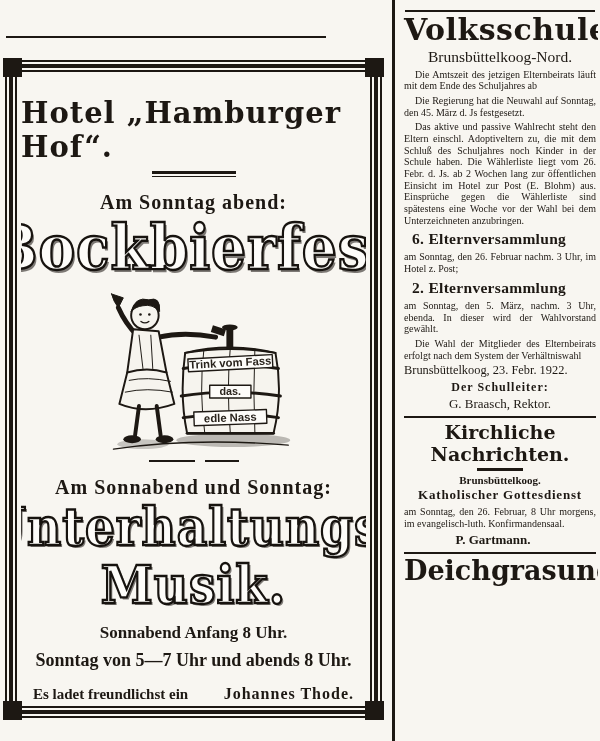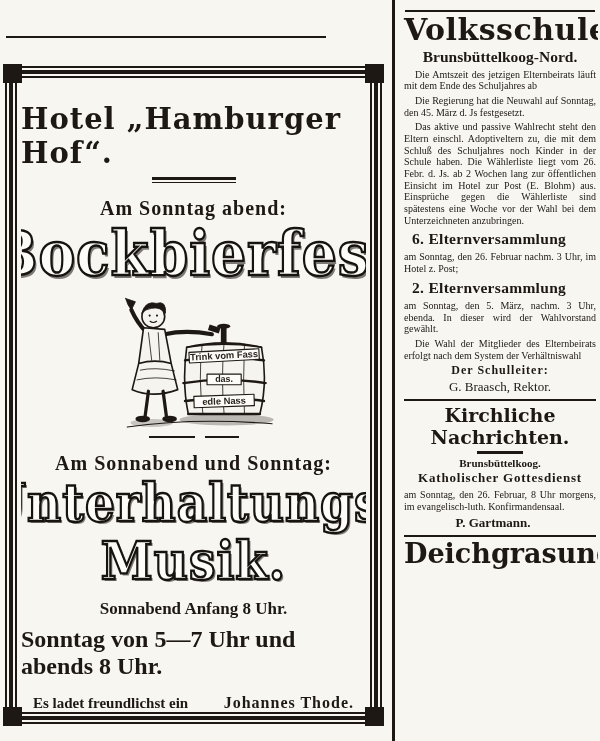--- a/index.html
+++ b/index.html
@@ -11,21 +11,21 @@
     font-family:"Liberation Serif","DejaVu Serif",serif;
     overflow:hidden;
   }
 
   
   .top-rule-left { position:absolute; left:6px; top:36px; width:320px; height:2px; background:#1d1813; }
   .col-divider   { position:absolute; left:392px; top:0; width:3px; height:741px; background:#1d1813; }
 
   
   .ad {
-    position:absolute; left:5px; top:66px; width:377px; height:658px;
+    position:absolute; left:5px; top:60px; width:377px; height:658px;
     border:2px solid #1d1813;
     box-shadow: inset 0 0 0 2px #f8f6f1, inset 0 0 0 6px #1d1813,
                 inset 0 0 0 8px #f8f6f1, inset 0 0 0 10px #1d1813;
     padding:16px 14px 10px;
   }
   .corner { position:absolute; width:19px; height:19px; background:#1d1813; }
   .corner.tl { left:-4px;  top:-4px; }
   .corner.tr { right:-4px; top:-4px; }
   .corner.bl { left:-4px;  bottom:-4px; }
   .corner.br { right:-4px; bottom:-4px; }
@@ -49,34 +49,34 @@
   .h-bock  { margin-top:6px;  font-size:55px; transform:scaleY(1.12); }
   .h-unter { margin-top:4px;  font-size:47px; transform:scaleY(1.1); }
   .h-musik { margin-top:10px; font-size:47px; transform:scaleY(1.1); }
 
   .illu { margin-top:10px; }
   .short-rule { display:flex; gap:10px; margin-top:2px; }
   .short-rule span { display:block; height:2px; background:#1d1813; }
   .short-rule .a { width:46px; } .short-rule .b { width:34px; }
 
   .ad-info1 { margin-top:14px; font-size:17px; font-weight:bold; }
-  .ad-info2 { margin-top:7px;  font-size:24px; font-weight:bold; }
+  .ad-info2 { margin-top:7px;  font-size:18px; font-weight:bold; }
 
   .ad-closing { margin-top:14px; width:100%; display:flex; justify-content:space-between; align-items:baseline; padding:0 12px; }
   .ad-closing .left  { font-size:15px; font-weight:bold; }
   .ad-closing .right { font-size:16px; font-weight:bold; letter-spacing:1px; }
 
   
   .news { position:absolute; left:402px; top:0; width:196px; height:741px; padding:4px 2px 0 2px; overflow:hidden; }
   .rule-top { width:190px; height:2px; background:#1d1813; margin:6px auto 2px; }
   .rule-full { height:2px; background:#1d1813; margin:4px 0 3px; }
 
   .h-volksschule { text-align:center; font-size:30px; font-weight:bold; letter-spacing:.5px; line-height:1.05;
                    font-family:"DejaVu Serif","Liberation Serif",serif; }
-  .subhead { text-align:center; font-size:15.5px; font-weight:bold; margin-top:2px; }
+  .subhead { text-align:center; font-size:15.5px; font-weight:normal; margin-top:2px; }
 
   .news p.body { font-size:10px; line-height:1.17; text-align:justify; margin-top:3px; }
   .news p.indent { text-indent:11px; }
 
   .item-title { font-size:15.5px; font-weight:bold; margin-top:4px; text-indent:8px; letter-spacing:.3px; }
   .dateline { font-size:12.4px; margin-top:2px; }
   .signoff-role { text-align:center; font-weight:bold; font-size:12px; letter-spacing:1px; margin-top:2px; }
   .signoff-name { text-align:center; font-size:13px; margin-top:1px; }
 
   .h-kirchliche { text-align:center; font-size:19px; font-weight:bold; margin-top:3px;
@@ -186,20 +186,21 @@
     <div class="h-volksschule">Volksschule</div>
     <div class="subhead">Brunsbüttelkoog-Nord.</div>
     <p class="body indent">Die Amtszeit des jetzigen Elternbeirats läuft mit dem Ende des Schuljahres ab</p>
     <p class="body indent">Die Regierung hat die Neuwahl auf Sonntag, den 45. März d. Js festgesetzt.</p>
     <p class="body indent">Das aktive und passive Wahlrecht steht den Eltern einschl. Adoptiveltern zu, die mit dem Schluß des Schuljahres noch Kinder in der Schule haben. Die Wählerliste liegt vom 26. Febr. d. Js. ab 2 Wochen lang zur öffentlichen Einsicht im Hotel zur Post (E. Blohm) aus. Einsprüche gegen die Wählerliste sind spätestens eine Woche vor der Wahl bei dem Unterzeichneten anzubringen.</p>
     <div class="item-title">6. Elternversammlung</div>
     <p class="body">am Sonntag, den 26. Februar nachm. 3 Uhr, im Hotel z. Post;</p>
     <div class="item-title">2. Elternversammlung</div>
     <p class="body">am Sonntag, den 5. März, nachm. 3 Uhr, ebenda. In dieser wird der Wahlvorstand gewählt.</p>
     <p class="body indent">Die Wahl der Mitglieder des Elternbeirats erfolgt nach dem System der Verhältniswahl</p>
+    <p class="dateline">Brunsbüttelkoog, 23. Febr. 1922.</p>
     <div class="signoff-role">Der Schulleiter:</div>
     <div class="signoff-name">G. Braasch, Rektor.</div>
   </div>
 
   <div class="rule-full"></div>
 
   <div>
     <div class="h-kirchliche">Kirchliche Nachrichten.</div>
     <div class="thick-short"></div>
     <div class="place">Brunsbüttelkoog.</div>

